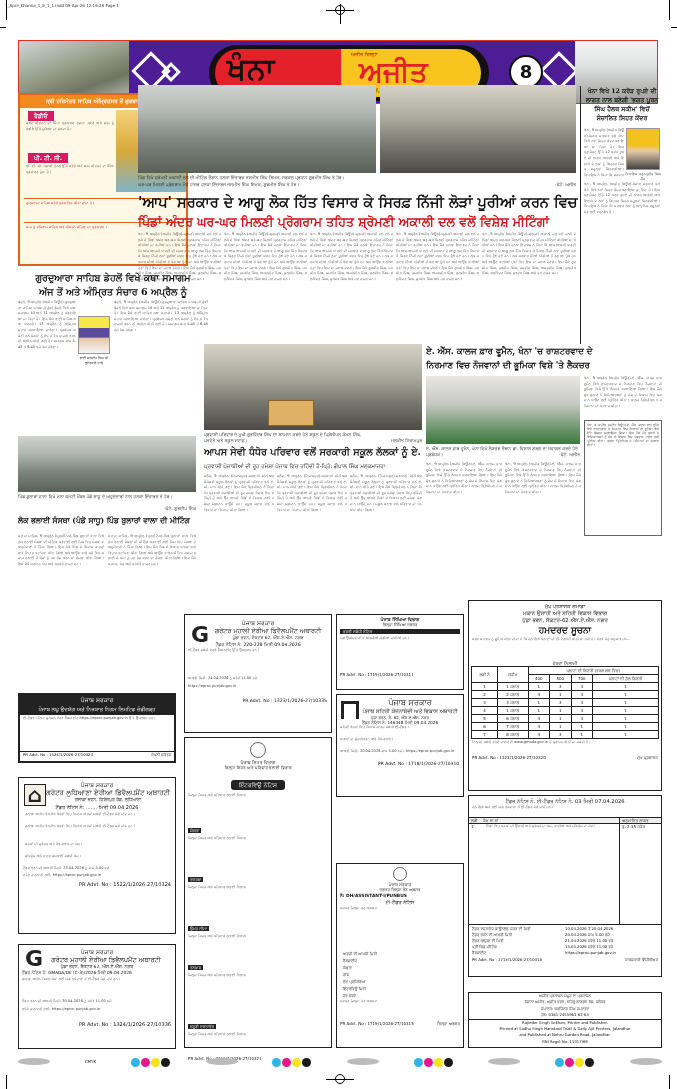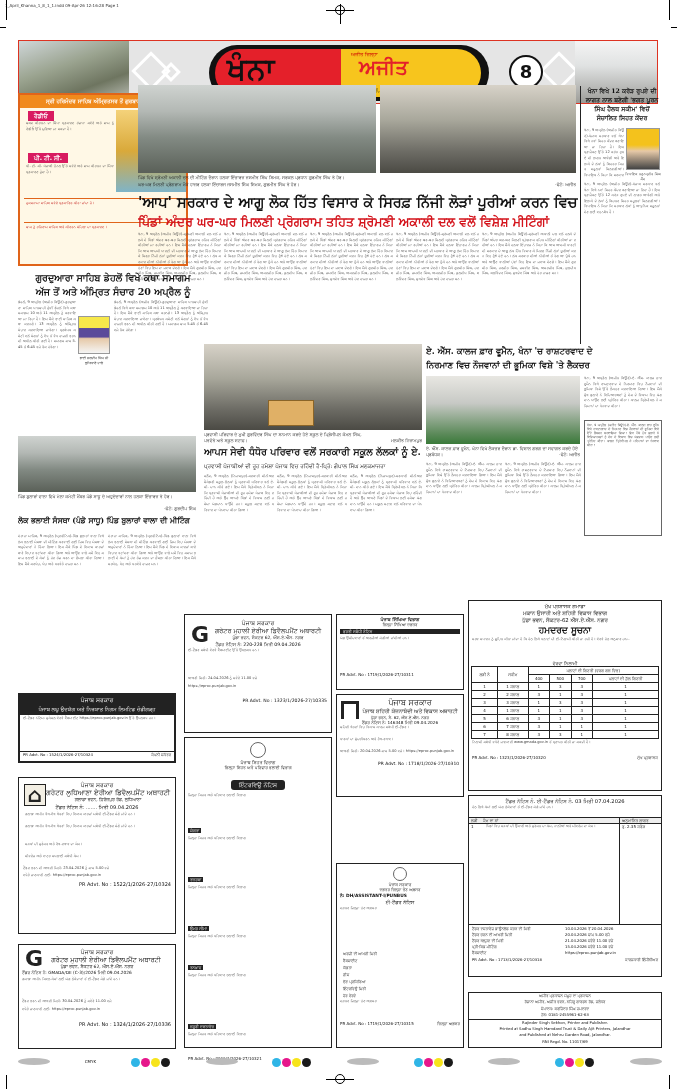--- a/index.html
+++ b/index.html
@@ -1,29 +1,29 @@
 <!DOCTYPE html>
 <html><head>
 <meta charset="utf-8">
 <style>
 *{box-sizing:border-box;margin:0;padding:0}
 html,body{width:677px;height:1089px;background:#fff;overflow:hidden}
 body{position:relative;font-family:"DejaVu Sans",sans-serif;color:#111}
 .abs{position:absolute}
 .slug{left:5px;top:3px;font-size:4px;color:#333;white-space:nowrap}
 .crop{background:#000}
-.masthead{left:18px;top:40px;width:640px;height:64px;border:1px solid #d32;background:#e5e5e5;overflow:hidden}
+.masthead{left:18px;top:40px;width:640px;height:64px;border:1px solid #d32;background:#4c1d95;overflow:hidden}
 .mh-photo-l{left:0;top:0;width:110px;height:62px;background:linear-gradient(160deg,#cfd6d8 0%,#9aa38f 40%,#6e7560 70%,#c4c7bf 100%)}
 .mh-photo-r{right:0;top:0;width:82px;height:62px;background:linear-gradient(180deg,#f4f4f4 0%,#e0e2e2 40%,#9c9c98 100%)}
 .mh-diam{width:28px;height:28px;border:3px solid #fff;transform:rotate(45deg);top:16px}
 .mh-oval{left:190px;top:4px;width:280px;height:56px;border-radius:28px;background:#111;overflow:hidden}
 .mh-red{left:6px;top:4px;width:130px;height:48px;border-radius:24px 0 0 24px;background:#e4202a}
 .mh-yel{left:132px;top:4px;width:140px;height:48px;border-radius:0 24px 24px 0;background:#f7c51d}
 .mh-khanna{left:18px;top:6px;font-size:30px;font-weight:bold;color:#111;font-family:"DejaVu Serif",serif;letter-spacing:1px}
-.mh-ajit{left:150px;top:10px;font-size:20px;font-weight:bold;color:#e4202a;font-family:"DejaVu Serif",serif}
+.mh-ajit{left:150px;top:10px;font-size:28px;font-weight:bold;color:#e4202a;font-family:"DejaVu Serif",serif}
 .mh-small{left:142px;top:6px;font-size:5px;color:#c00}
 .mh-date{left:148px;top:41px;font-size:6px;color:#222}
 .mh-page{left:490px;top:14px;width:34px;height:34px;border-radius:50%;background:#fff;border:2px solid #111;font-size:18px;font-weight:bold;text-align:center;line-height:30px}
 .txt{font-size:3.6px;line-height:5.6px;color:#444;text-align:justify;overflow:hidden;word-break:break-all}
 .cap{font-size:4.4px;line-height:6px;color:#222;overflow:hidden}
 .hl{font-family:"DejaVu Serif",serif;font-weight:bold;color:#111;white-space:nowrap;overflow:hidden}
 .hl-red{color:#d4141c}
 .photo{background:linear-gradient(180deg,#cfd3d0 0%,#b3b8b4 30%,#828a83 60%,#5a6058 100%)}
 .photo2{background:linear-gradient(180deg,#d7d2c8 0%,#a8a79b 40%,#6e6d66 75%,#4b4a44 100%)}
 .photo3{background:linear-gradient(180deg,#e8e7e2 0%,#c7c9c5 40%,#5c8a5a 85%,#3a7a3a 100%)}
@@ -100,21 +100,21 @@
 <div class="abs txt" style="left:482px;top:232px;width:94px;height:112px">ਖੰਨਾ, 9 ਅਪ੍ਰੈਲ (ਅਜੀਤ ਬਿਊਰੋ)-ਸ਼੍ਰੋਮਣੀ ਅਕਾਲੀ ਦਲ ਵਲੋਂ ਹਲਕੇ ਦੇ ਪਿੰਡਾਂ ਅੰਦਰ ਘਰ-ਘਰ ਮਿਲਣੀ ਪ੍ਰੋਗਰਾਮ ਤਹਿਤ ਮੀਟਿੰਗਾਂ ਕੀਤੀਆਂ ਜਾ ਰਹੀਆਂ ਹਨ। ਇਸ ਮੌਕੇ ਹਲਕਾ ਇੰਚਾਰਜ ਨੇ ਕਿਹਾ ਕਿ ਆਮ ਆਦਮੀ ਪਾਰਟੀ ਦੀ ਸਰਕਾਰ ਦੇ ਆਗੂ ਲੋਕ ਹਿੱਤ ਵਿਸਾਰ ਕੇ ਸਿਰਫ਼ ਨਿੱਜੀ ਲੋੜਾਂ ਪੂਰੀਆਂ ਕਰਨ ਵਿਚ ਰੁੱਝੇ ਹੋਏ ਹਨ। ਲੋਕ ਸਰਕਾਰ ਦੀਆਂ ਨੀਤੀਆਂ ਤੋਂ ਤੰਗ ਆ ਚੁੱਕੇ ਹਨ ਅਤੇ ਆਉਣ ਵਾਲੀਆਂ ਚੋਣਾਂ ਵਿਚ ਇਸ ਦਾ ਜਵਾਬ ਦੇਣਗੇ। ਇਸ ਮੌਕੇ ਗੁਰਮੀਤ ਸਿੰਘ, ਹਰਜੀਤ ਸਿੰਘ, ਜਸਵੀਰ ਸਿੰਘ, ਅਮਰਜੀਤ ਸਿੰਘ, ਕੁਲਦੀਪ ਸਿੰਘ, ਬਲਵਿੰਦਰ ਸਿੰਘ, ਸੁਖਦੇਵ ਸਿੰਘ ਅਤੇ ਹੋਰ ਹਾਜ਼ਰ ਸਨ।</div>
 
 <div class="abs rule" style="left:580px;top:86px;width:1px;height:258px"></div>
 <div class="abs hl" style="left:584px;top:86px;width:76px;font-size:6.2px;line-height:9px;white-space:normal;text-align:center">ਖੰਨਾ ਵਿਖੇ 12 ਕਰੋੜ ਰੁਪਏ ਦੀ ਲਾਗਤ ਨਾਲ ਬਣੇਗੀ 'ਭਗਤ ਪੂਰਨ ਸਿੰਘ ਹੈਲਥ ਸਕੀਮ' ਵਿਚੋਂ ਸੰਚਾਲਿਤ ਸਿਹਤ ਕੇਂਦਰ</div>
 <div class="abs txt" style="left:584px;top:128px;width:40px;height:50px">ਖੰਨਾ, 9 ਅਪ੍ਰੈਲ (ਅਜੀਤ ਬਿਊਰੋ)-ਪੰਜਾਬ ਸਰਕਾਰ ਵਲੋਂ ਖੰਨਾ ਵਿਖੇ ਨਵਾਂ ਸਿਹਤ ਕੇਂਦਰ ਬਣਾਇਆ ਜਾ ਰਿਹਾ ਹੈ। ਇਸ ਪ੍ਰਾਜੈਕਟ ਉੱਤੇ 12 ਕਰੋੜ ਰੁਪਏ ਦੀ ਲਾਗਤ ਆਵੇਗੀ ਅਤੇ ਇਲਾਕੇ ਦੇ ਲੋਕਾਂ ਨੂੰ ਬਿਹਤਰ ਸਿਹਤ ਸਹੂਲਤਾਂ ਮਿਲਣਗੀਆਂ। ਵਿਧਾਇਕ ਨੇ ਕਿਹਾ ਕਿ ਸਰਕਾਰ ਲੋਕਾਂ ਨੂੰ ਆਧੁਨਿਕ ਸਹੂਲਤਾਂ ਦੇਣ ਲਈ ਵਚਨਬੱਧ ਹੈ।</div>
 <div class="abs" style="left:626px;top:128px;width:34px;height:42px;background:linear-gradient(180deg,#f4c21c 0%,#f4c21c 40%,#e6c9a8 55%,#444 100%);border:1px solid #999"></div>
 <div class="abs cap" style="left:624px;top:172px;width:38px;font-size:3.6px;line-height:5px;text-align:center">ਵਿਧਾਇਕ ਤਰੁਨਪ੍ਰੀਤ ਸਿੰਘ ਸੌਂਦ</div>
 <div class="abs txt" style="left:584px;top:182px;width:76px;height:162px">ਖੰਨਾ, 9 ਅਪ੍ਰੈਲ (ਅਜੀਤ ਬਿਊਰੋ)-ਪੰਜਾਬ ਸਰਕਾਰ ਵਲੋਂ ਖੰਨਾ ਵਿਖੇ ਨਵਾਂ ਸਿਹਤ ਕੇਂਦਰ ਬਣਾਇਆ ਜਾ ਰਿਹਾ ਹੈ। ਇਸ ਪ੍ਰਾਜੈਕਟ ਉੱਤੇ 12 ਕਰੋੜ ਰੁਪਏ ਦੀ ਲਾਗਤ ਆਵੇਗੀ ਅਤੇ ਇਲਾਕੇ ਦੇ ਲੋਕਾਂ ਨੂੰ ਬਿਹਤਰ ਸਿਹਤ ਸਹੂਲਤਾਂ ਮਿਲਣਗੀਆਂ। ਵਿਧਾਇਕ ਨੇ ਕਿਹਾ ਕਿ ਸਰਕਾਰ ਲੋਕਾਂ ਨੂੰ ਆਧੁਨਿਕ ਸਹੂਲਤਾਂ ਦੇਣ ਲਈ ਵਚਨਬੱਧ ਹੈ।</div>
 
 <div class="abs hl" style="left:18px;top:272px;width:190px;font-size:9.5px;text-align:center">ਗੁਰਦੁਆਰਾ ਸਾਹਿਬ ਡੇਹਲੋਂ ਵਿਖੇ ਕਥਾ ਸਮਾਗਮ</div>
-<div class="abs hl" style="left:18px;top:286px;width:190px;font-size:9.5px;text-align:center">ਅੱਜ ਤੋਂ ਅਤੇ ਅੰਮ੍ਰਿਤ ਸੰਚਾਰ 20 ਅਪ੍ਰੈਲ ਨੂੰ</div>
+<div class="abs hl" style="left:18px;top:286px;width:190px;font-size:9.5px;text-align:center">ਅੱਜ ਤੋਂ ਅਤੇ ਅੰਮ੍ਰਿਤ ਸੰਚਾਰ 6 ਅਪ੍ਰੈਲ ਨੂੰ</div>
 <div class="abs txt" style="left:18px;top:300px;width:58px;height:96px">ਡੇਹਲੋਂ, 9 ਅਪ੍ਰੈਲ (ਅਜੀਤ ਬਿਊਰੋ)-ਗੁਰਦੁਆਰਾ ਸਾਹਿਬ ਪਾਤਸ਼ਾਹੀ ਛੇਵੀਂ ਡੇਹਲੋਂ ਵਿਖੇ ਕਥਾ ਸਮਾਗਮ 10 ਅਤੇ 11 ਅਪ੍ਰੈਲ ਨੂੰ ਕਰਵਾਇਆ ਜਾ ਰਿਹਾ ਹੈ। ਇਸ ਮੌਕੇ ਭਾਈ ਸਾਹਿਬ ਕਥਾ ਕਰਨਗੇ। 13 ਅਪ੍ਰੈਲ ਨੂੰ ਅੰਮ੍ਰਿਤ ਸੰਚਾਰ ਕਰਵਾਇਆ ਜਾਵੇਗਾ। ਪ੍ਰਬੰਧਕ ਕਮੇਟੀ ਵਲੋਂ ਸੰਗਤਾਂ ਨੂੰ ਵੱਧ ਤੋਂ ਵੱਧ ਹਾਜ਼ਰੀ ਭਰਨ ਦੀ ਅਪੀਲ ਕੀਤੀ ਗਈ ਹੈ। ਸਮਾਗਮ ਸ਼ਾਮ 5.45 ਤੋਂ 6.45 ਵਜੇ ਤੱਕ ਹੋਵੇਗਾ।</div>
 <div class="abs" style="left:78px;top:316px;width:32px;height:38px;background:linear-gradient(180deg,#f7e84a 0%,#f7e84a 30%,#5a4a9a 32%,#5a4a9a 55%,#e6c9a8 60%,#f5f5f5 100%);border:1px solid #999"></div>
 <div class="abs cap" style="left:76px;top:356px;width:36px;font-size:3.4px;line-height:5px;text-align:center">ਭਾਈ ਜਗਦੀਪ ਸਿੰਘ ਜੀ ਲੁਧਿਆਣੇ ਵਾਲੇ</div>
 <div class="abs txt" style="left:114px;top:300px;width:94px;height:96px">ਡੇਹਲੋਂ, 9 ਅਪ੍ਰੈਲ (ਅਜੀਤ ਬਿਊਰੋ)-ਗੁਰਦੁਆਰਾ ਸਾਹਿਬ ਪਾਤਸ਼ਾਹੀ ਛੇਵੀਂ ਡੇਹਲੋਂ ਵਿਖੇ ਕਥਾ ਸਮਾਗਮ 10 ਅਤੇ 11 ਅਪ੍ਰੈਲ ਨੂੰ ਕਰਵਾਇਆ ਜਾ ਰਿਹਾ ਹੈ। ਇਸ ਮੌਕੇ ਭਾਈ ਸਾਹਿਬ ਕਥਾ ਕਰਨਗੇ। 13 ਅਪ੍ਰੈਲ ਨੂੰ ਅੰਮ੍ਰਿਤ ਸੰਚਾਰ ਕਰਵਾਇਆ ਜਾਵੇਗਾ। ਪ੍ਰਬੰਧਕ ਕਮੇਟੀ ਵਲੋਂ ਸੰਗਤਾਂ ਨੂੰ ਵੱਧ ਤੋਂ ਵੱਧ ਹਾਜ਼ਰੀ ਭਰਨ ਦੀ ਅਪੀਲ ਕੀਤੀ ਗਈ ਹੈ। ਸਮਾਗਮ ਸ਼ਾਮ 5.45 ਤੋਂ 6.45 ਵਜੇ ਤੱਕ ਹੋਵੇਗਾ।</div>
 
 <div class="abs photo" style="left:18px;top:436px;width:178px;height:56px"></div>
 <div class="abs cap" style="left:18px;top:494px;width:178px;height:12px">ਪਿੰਡ ਬੁਲਾਰਾਂ ਵਾਲਾ ਵਿਖੇ ਮੇਲਾ ਕਮੇਟੀ ਮੈਂਬਰ ਪੰਡੋ ਸਾਧੂ ਦੇ ਅਹੁਦੇਦਾਰਾਂ ਨਾਲ ਹਲਕਾ ਇੰਚਾਰਜ ਤੇ ਹੋਰ।</div>
 <div class="abs cap" style="left:140px;top:506px;width:56px;height:6px;text-align:right">-ਫੋਟੋ: ਗੁਰਦੀਪ ਸਿੰਘ</div>
 
 <div class="abs hl" style="left:18px;top:516px;width:178px;font-size:7.6px">ਲੋਕ ਭਲਾਈ ਸੰਸਥਾ (ਪੰਡੋ ਸਾਧੂ) ਪਿੰਡ ਬੁਲਾਰਾਂ ਵਾਲਾ ਦੀ ਮੀਟਿੰਗ</div>

